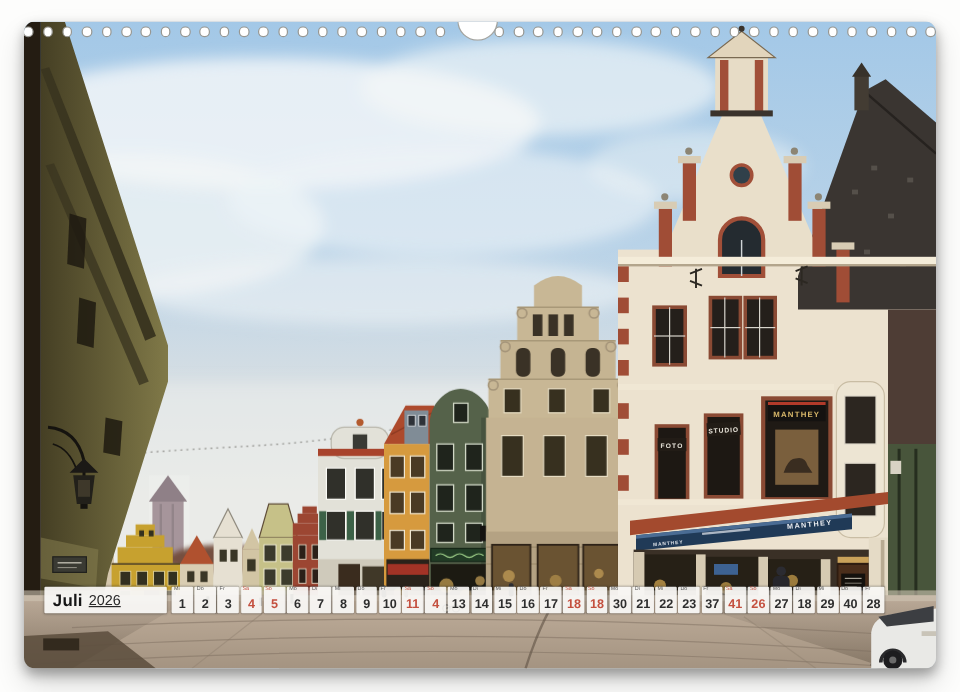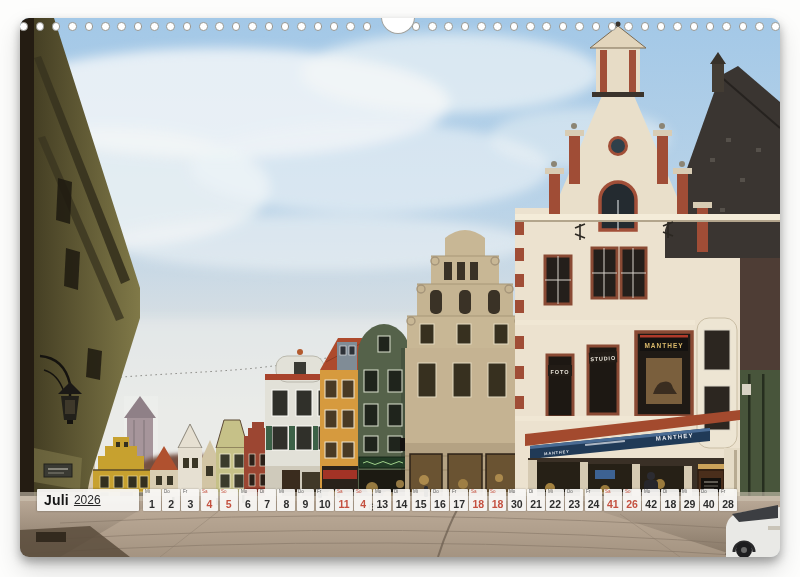--- a/index.html
+++ b/index.html
@@ -631,33 +631,33 @@
           <div class="day">
             <span class="wd">Mi</span>
             <span class="num">22</span>
           </div>
           <div class="day">
             <span class="wd">Do</span>
             <span class="num">23</span>
           </div>
           <div class="day">
             <span class="wd">Fr</span>
-            <span class="num">24</span>
+            <span class="num">37</span>
           </div>
           <div class="day we">
             <span class="wd">Sa</span>
             <span class="num">41</span>
           </div>
           <div class="day we">
             <span class="wd">So</span>
             <span class="num">26</span>
           </div>
           <div class="day">
             <span class="wd">Mo</span>
-            <span class="num">42</span>
+            <span class="num">27</span>
           </div>
           <div class="day">
             <span class="wd">Di</span>
             <span class="num">18</span>
           </div>
           <div class="day">
             <span class="wd">Mi</span>
             <span class="num">29</span>
           </div>
           <div class="day">

